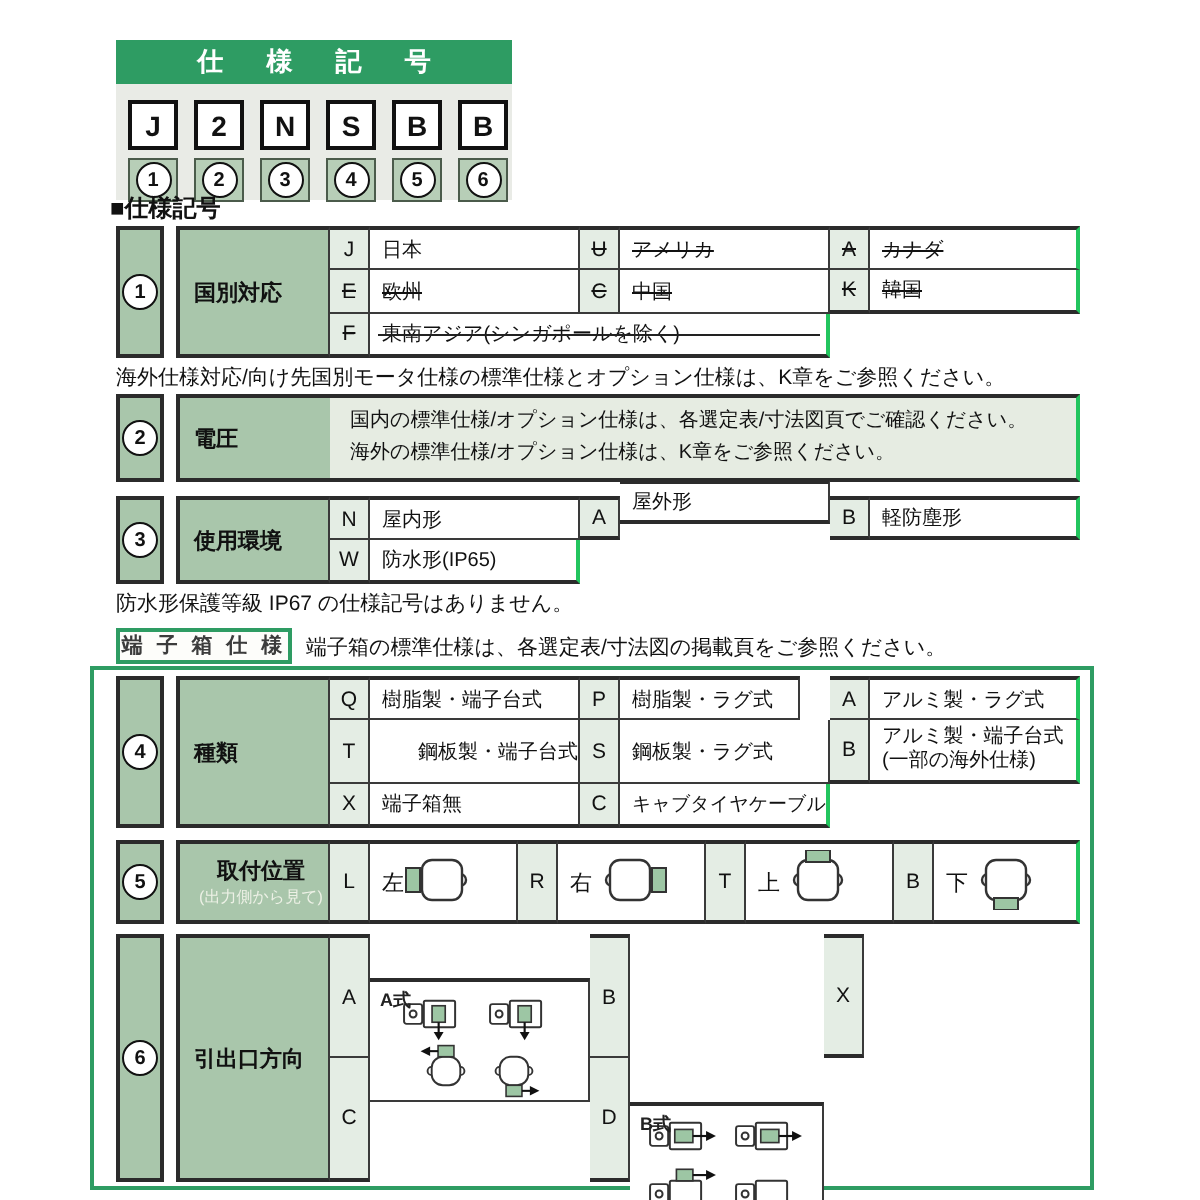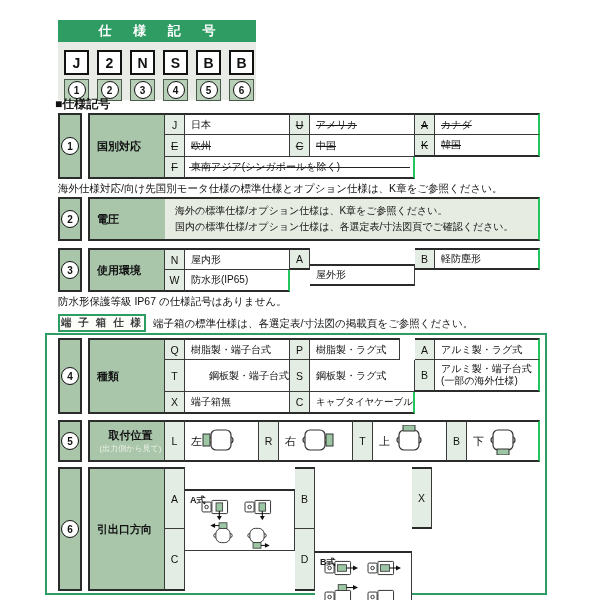--- a/index.html
+++ b/index.html
@@ -131,39 +131,39 @@
       <span class="strike">東南アジア(シンガポールを除く)</span>
     </div>
   <div class="note" style="left:58px;top:182px;">海外仕様対応/向け先国別モータ仕様の標準仕様とオプション仕様は、K章をご参照ください。</div>
 
   <div class="nbox" style="left:58px;top:197px;width:24px;height:44px;">
     <span class="ncirc">2</span>
     </div>
   <div class="cell lbl bl bt bb2" style="left:88px;top:197px;width:90px;height:44px;">電圧</div>
   <div class="cell bg2 bt bb2 br2" style="left:165px;top:197px;width:375px;height:44px;padding-left:10px;">
     <div style="line-height:1.6;">
+      <div>国内の標準仕様/オプション仕様は、各選定表/寸法図頁でご確認ください。</div>
       <div>海外の標準仕様/オプション仕様は、K章をご参照ください。</div>
-      <div>国内の標準仕様/オプション仕様は、各選定表/寸法図頁でご確認ください。</div>
     </div>
   </div>
 
   <div class="nbox" style="left:58px;top:248px;width:24px;height:44px;">
     <span class="ncirc">3</span>
     </div>
   <div class="cell lbl bl bt bb2" style="left:88px;top:248px;width:77px;height:44px;">使用環境</div>
   <div class="cell lt bt" style="left:165px;top:248px;width:20px;height:22px;">
       <span>N</span>
     </div>
   <div class="cell tx bt" style="left:185px;top:248px;width:105px;height:22px;">
       <span>屋内形</span>
     </div>
   <div class="cell lt bt bb2" style="left:290px;top:248px;width:20px;height:22px;">
       <span>A</span>
     </div>
-  <div class="cell tx bt bb2" style="left:310px;top:264px;width:105px;height:22px;">
+  <div class="cell tx bt bb2" style="left:310px;top:240px;width:105px;height:22px;">
       <span>屋外形</span>
     </div>
   <div class="cell lt bt bb2" style="left:415px;top:248px;width:20px;height:22px;">
       <span>B</span>
     </div>
   <div class="cell tx bt bb2 br2" style="left:435px;top:248px;width:105px;height:22px;">
       <span>軽防塵形</span>
     </div>
   <div class="cell lt bb2" style="left:165px;top:270px;width:20px;height:22px;">
       <span>W</span>

